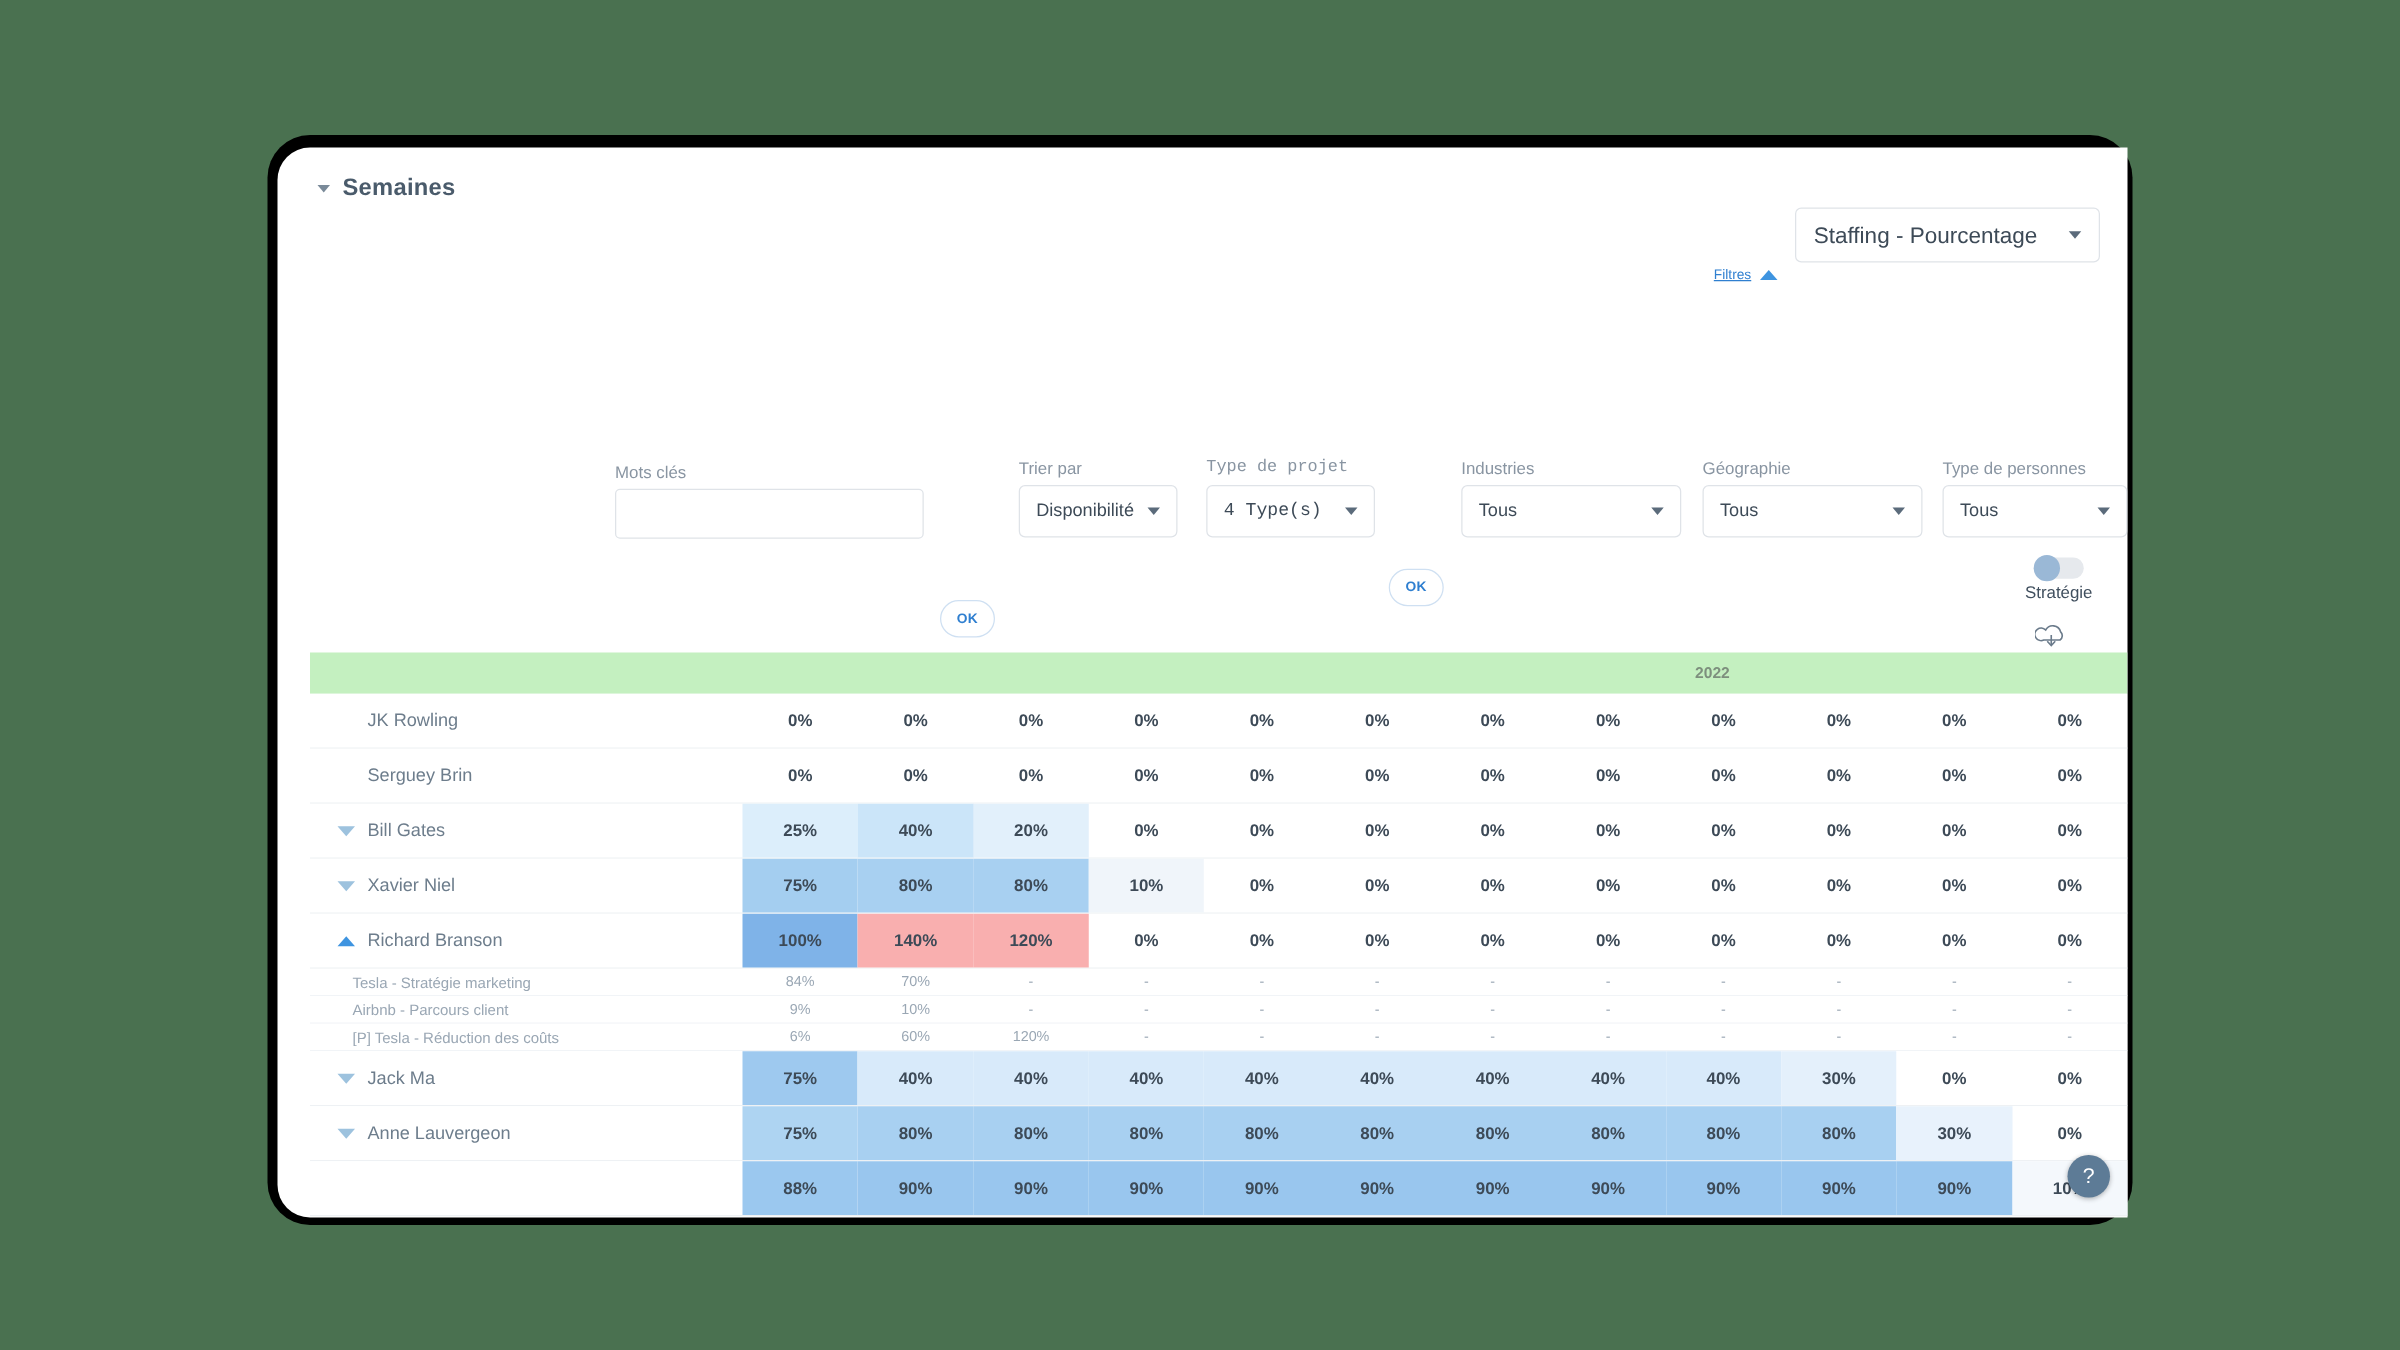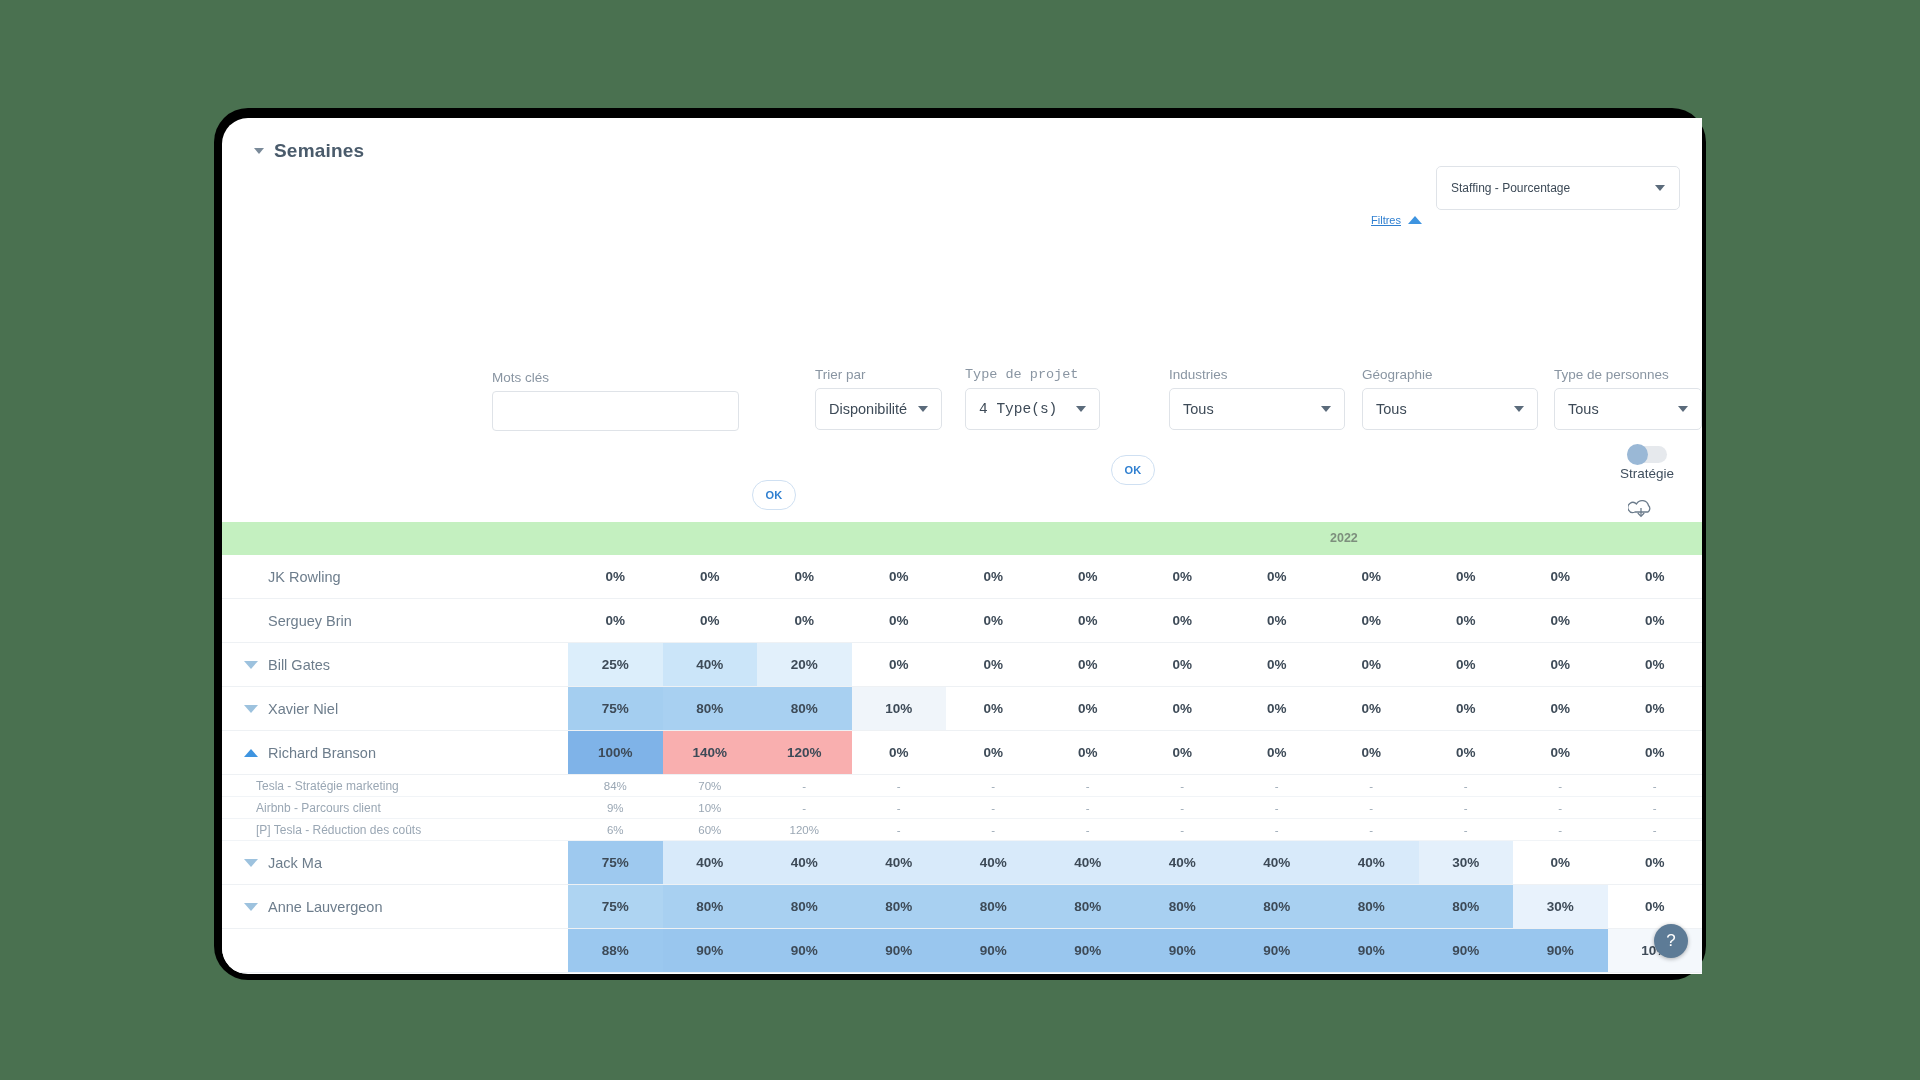--- a/index.html
+++ b/index.html
@@ -57,21 +57,21 @@
     border-left: 7px solid transparent;
     border-right: 7px solid transparent;
     border-bottom: 8px solid #3e94e0;
   }
   .main-select {
     position: absolute; right: 22px; top: 48px;
     width: 244px; height: 44px;
     border: 1px solid #dfe3e8; border-radius: 5px;
     background: #fff;
     display: flex; align-items: center; padding: 0 14px;
-    font-size: 12px; color: #3d4a57;
+    font-size: 18px; color: #3d4a57;
     justify-content: space-between;
   }
   .caret-down-grey {
     width: 0; height: 0;
     border-left: 5px solid transparent;
     border-right: 5px solid transparent;
     border-top: 6px solid #5b6b7b;
   }
 
   
@@ -120,21 +120,21 @@
     width: 21px; height: 21px; border-radius: 50%;
     background: #9ab8d6;
   }
   .toggle-label { font-size: 13.5px; color: #404f5e; margin-top: 3px; }
   .export-icon {
     position: absolute; right: 48px; top: 380px;
     cursor: pointer;
   }
 
   
-  .table { position: absolute; left: 0; top: 404px; width: 100%; }
+  .table { position: absolute; left: 0; top: 404px; width: 100%; padding-left: 26px; }
   .thead { background: #c4f0c0; }
   .year-row {
     height: 33px; position: relative;
   }
   .year-label {
     position: absolute; left: 1108px; top: 9px;
     font-size: 12.5px; color: #7d8f7d; font-weight: bold;
   }
   .date-row { height: 35px; display: flex; }
   .name-col { width: 346px; flex: 0 0 346px; }

